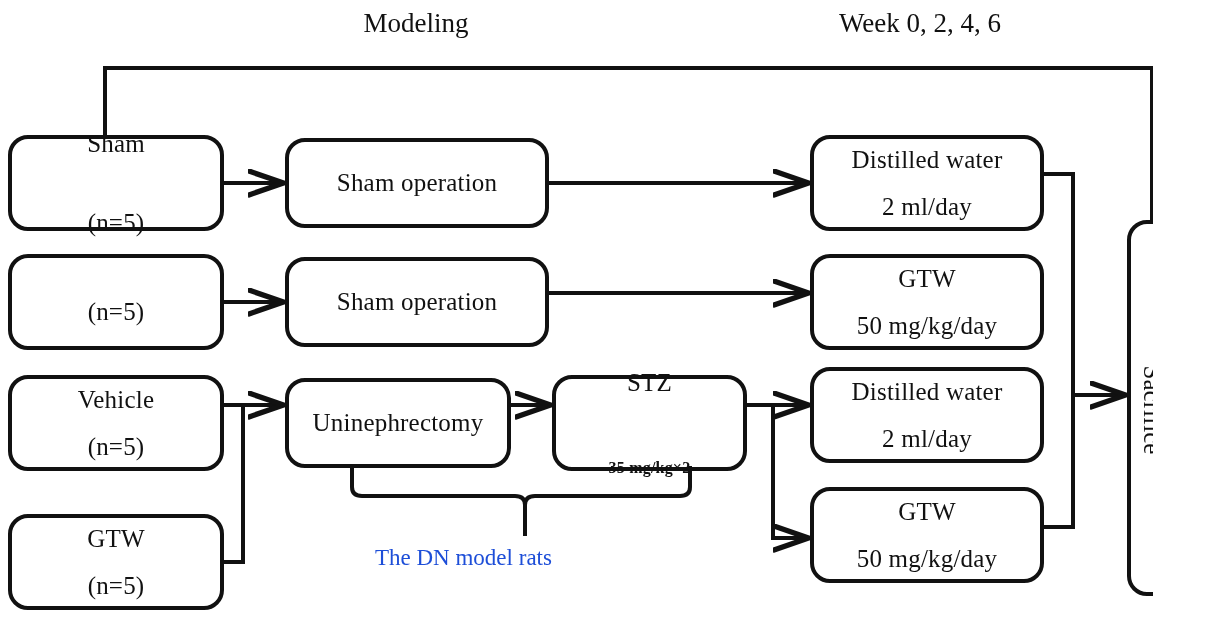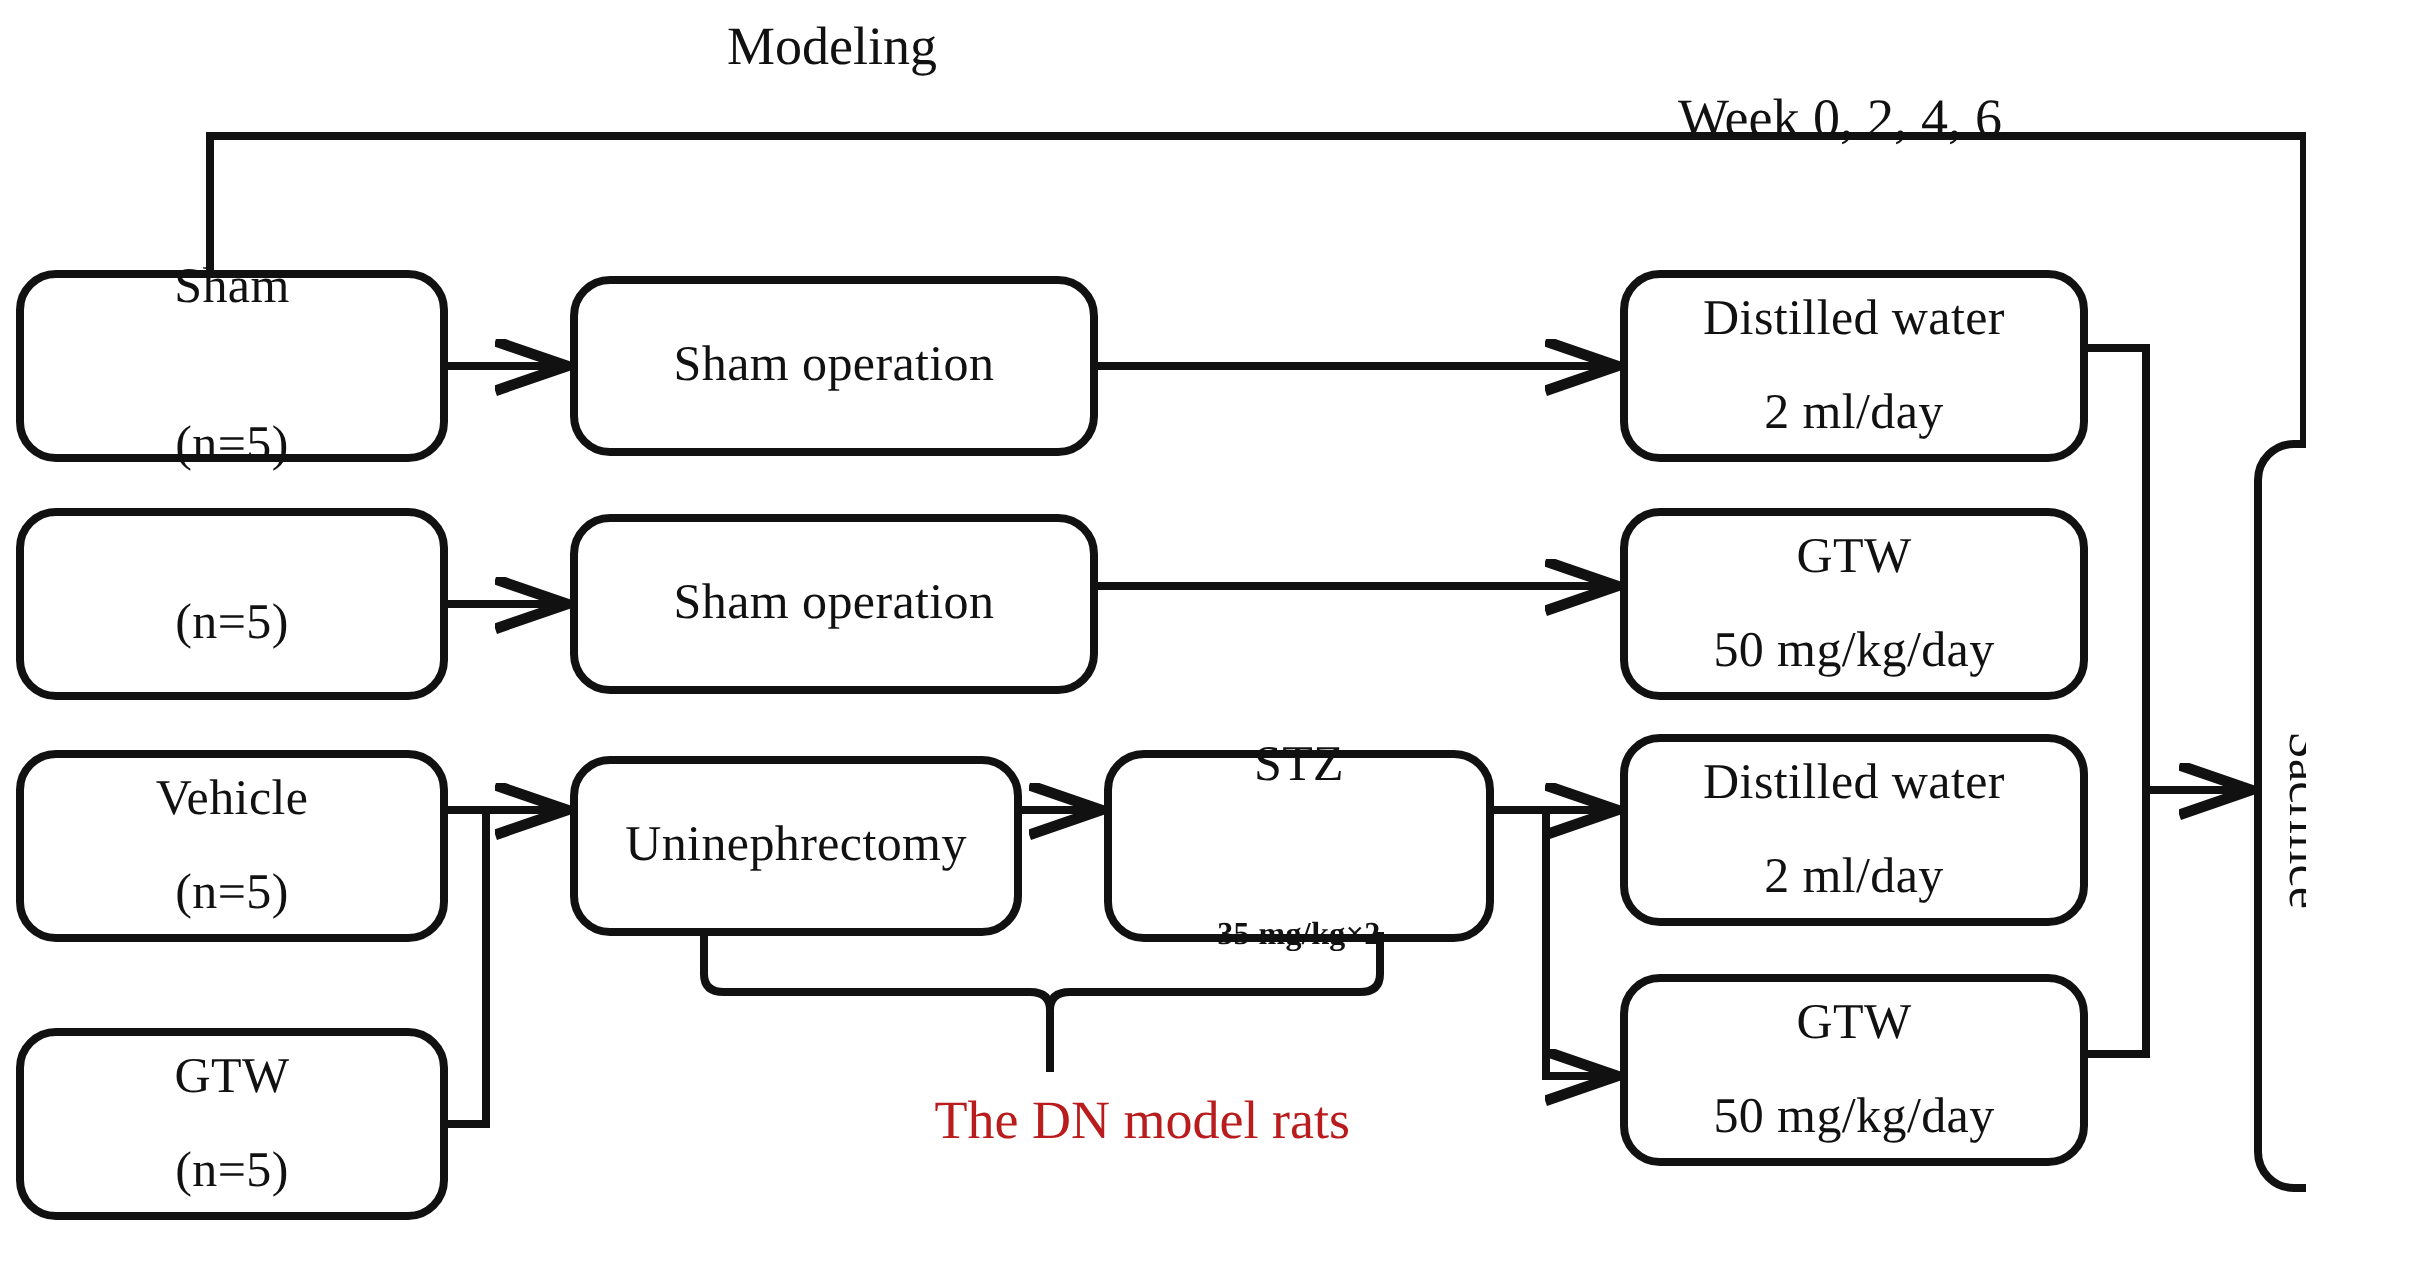--- a/index.html
+++ b/index.html
@@ -61,23 +61,23 @@
   }
   .hdr {
     position: absolute;
     color: #111111;
     font-size: 27px;
     text-align: center;
     white-space: nowrap;
   }
   .freetext {
     position: absolute;
-    color: #b91c1c;
-    font-size: 27px;
-    text-align: right;
+    color: #1d4ed8;
+    font-size: 23px;
+    text-align: left;
     white-space: nowrap;
   }
   .vert-label {
     position: absolute;
     color: #111111;
     font-size: 25px;
     white-space: nowrap;
     transform-origin: center center;
     transform: rotate(90deg);
   }
@@ -131,21 +131,21 @@
 
     <rect class="boxrect" x="812" y="369" width="230" height="92" rx="18" ry="18"></rect>
     <rect class="boxrect" x="812" y="489" width="230" height="92" rx="18" ry="18"></rect>
     <path class="conn" d="M1042,527 L1073,527 L1073,395"></path>
     <path class="conn" marker-end="url(#arrow)" d="M1073,395 L1124,395"></path>
 
     <rect class="boxrect" x="1129" y="222" width="47" height="372" rx="18" ry="18"></rect>
   </svg>
 
   <div class="hdr" style="left:266px; top:8px; width:300px;">Modeling</div>
-  <div class="hdr" style="left:790px; top:8px; width:260px;margin-top:36px;">Week 0, 2, 4, 6</div>
+  <div class="hdr" style="left:790px; top:8px; width:260px;">Week 0, 2, 4, 6</div>
 
   <div class="boxtext" style="left:10px; top:137px; width:212px; height:92px;gap:32px;">
     <span>Sham</span>
     <span class="l2">(n=5)</span>
   </div>
 
   <div class="boxtext" style="left:10px; top:256px; width:212px; height:92px;">
     <span class="l2">(n=5)</span>
   </div>
 

